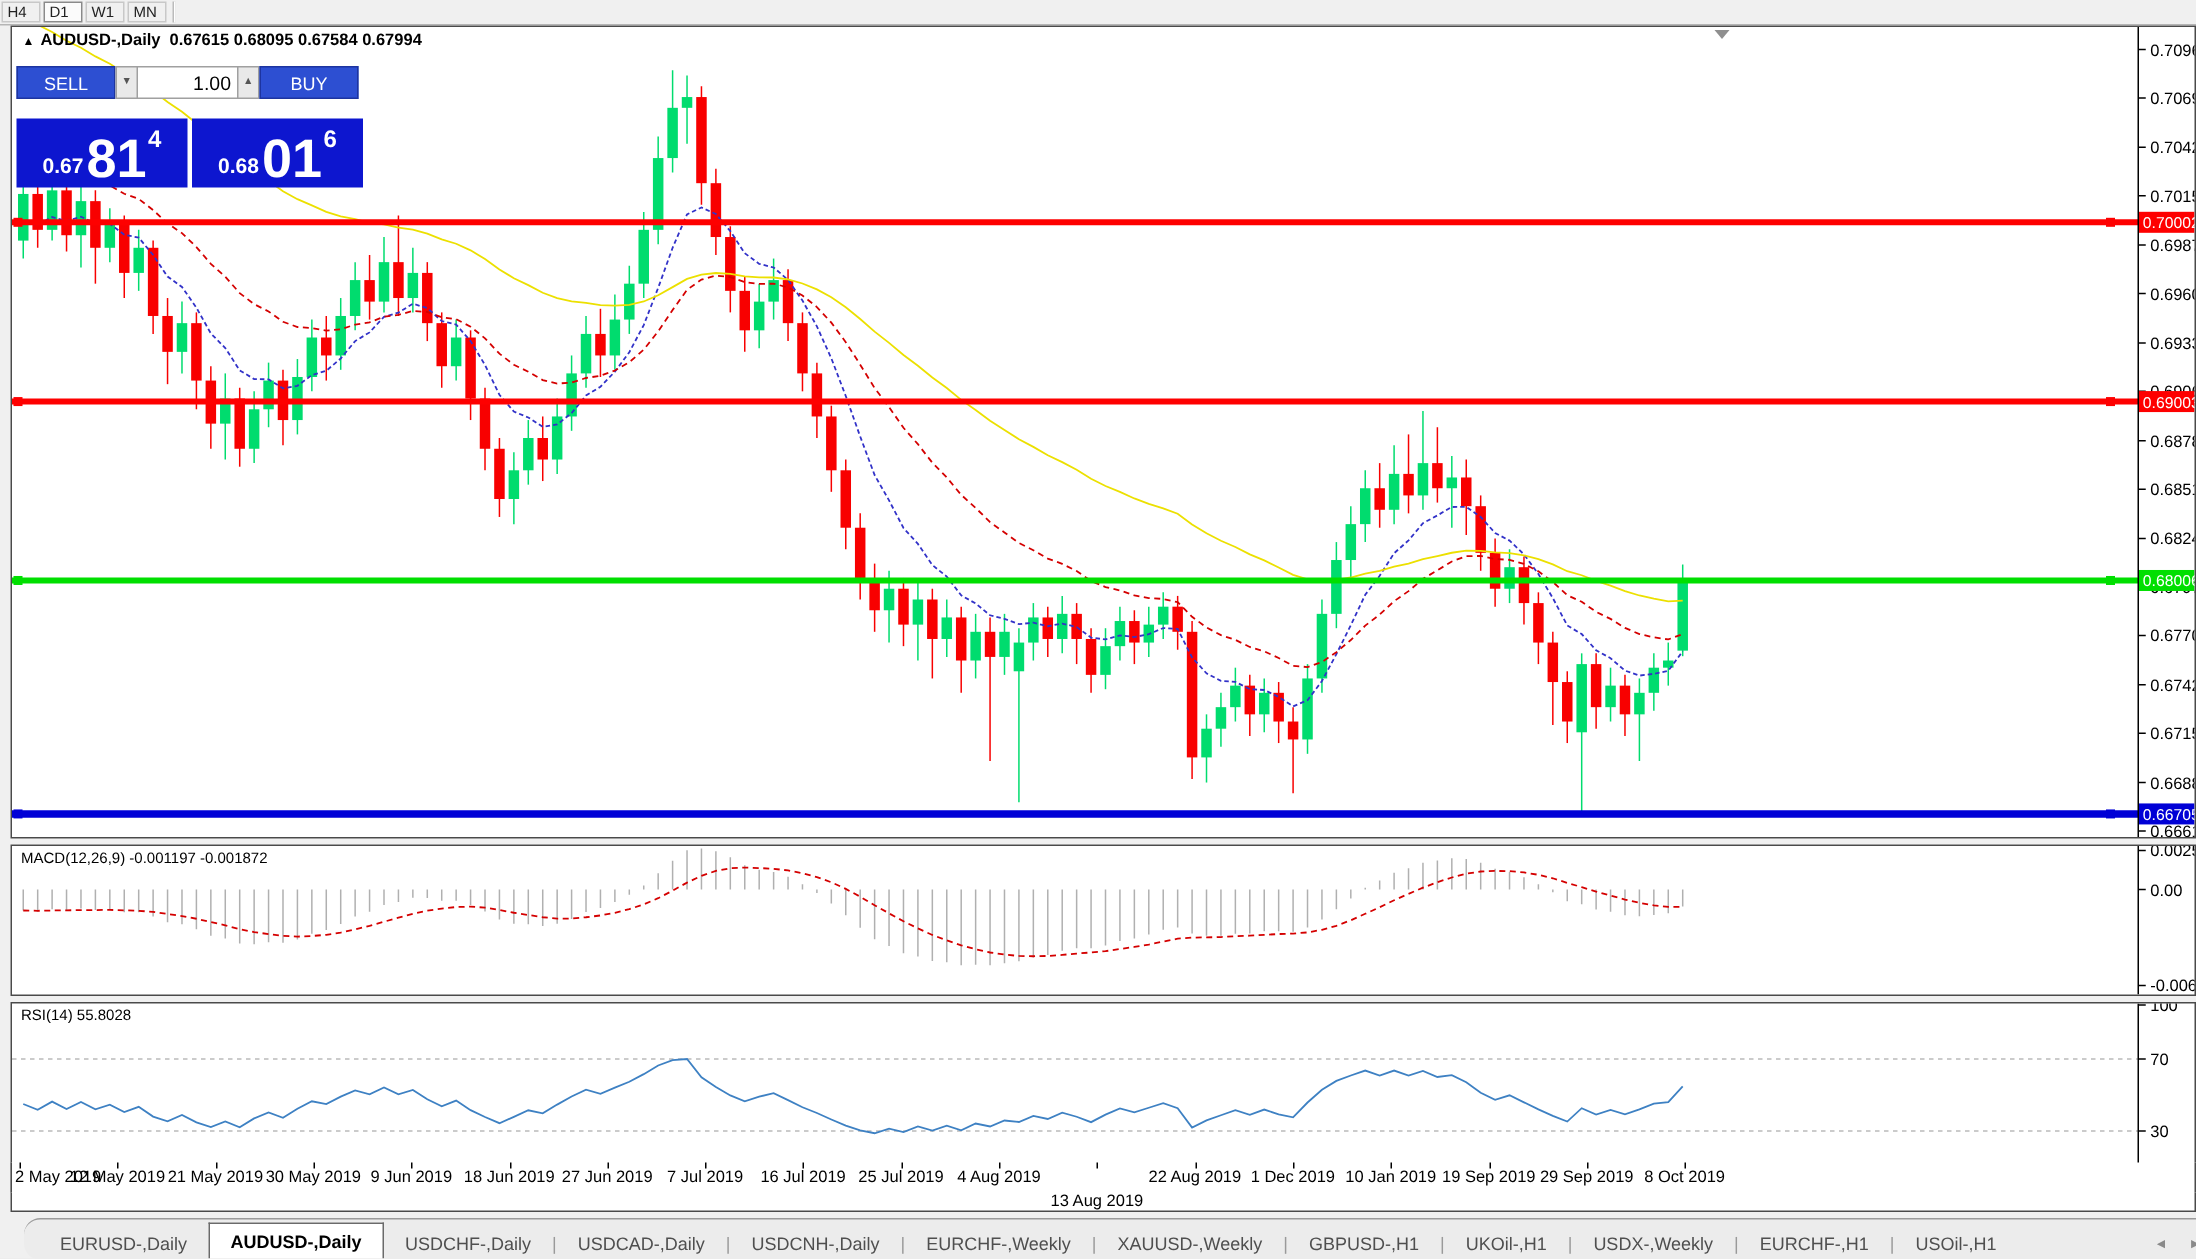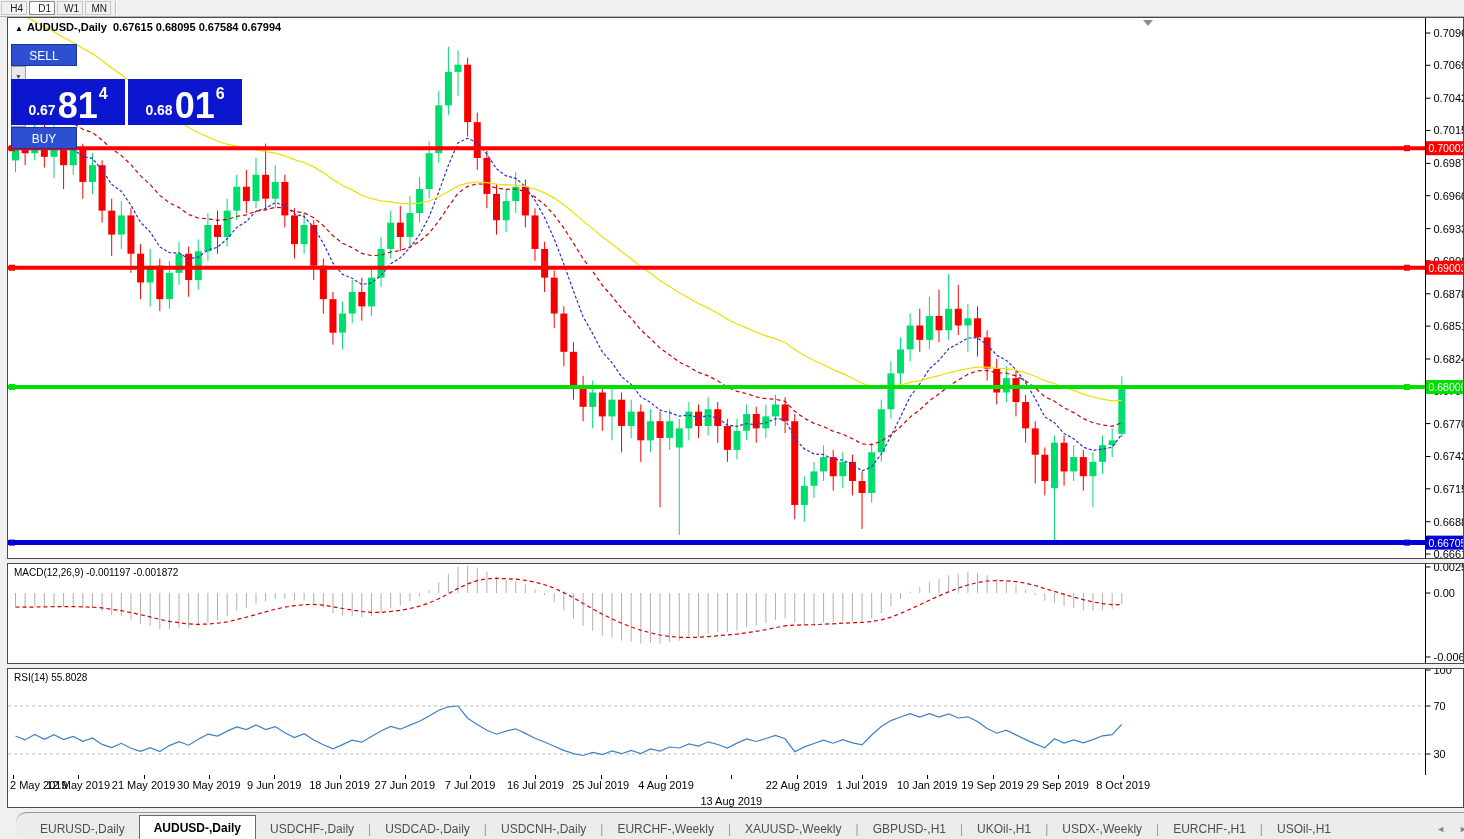--- a/index.html
+++ b/index.html
@@ -2,36 +2,36 @@
 <html><head>
 <meta charset="utf-8">
 <style>
   html,body{margin:0;padding:0;background:#e8e8e8;}
   #app{position:relative;width:1464px;height:839px;background:#f0f0f0;overflow:hidden;
        font-family:"Liberation Sans","DejaVu Sans",sans-serif;-webkit-font-smoothing:none;}
   
   .toolbar{position:absolute;left:0;top:0;width:1464px;height:16px;background:#f0f0f0;
            border-bottom:1px solid #b5b5b5;display:flex;align-items:center;}
   .tfbtn{height:14px;min-width:26px;margin:0 1px;padding:0 3px;font-size:10px;line-height:14px;
-         text-align:right;color:#222;background:#f0f0f0;border:1px solid #c8c8c8;box-sizing:border-box;cursor:default;}
+         text-align:left;color:#222;background:#f0f0f0;border:1px solid #c8c8c8;box-sizing:border-box;cursor:default;}
   .tfbtn.active{background:#fbfbfb;border:1px solid #8a8a8a;}
   .tfsep{width:1px;height:14px;background:#bbb;border-right:1px solid #fff;margin:0 3px;}
   
   .panel{position:absolute;left:7px;width:1457px;background:#fff;border:1px solid #4a4a4a;box-sizing:border-box;}
   #panel-main{top:17px;height:542px;}
   #panel-macd{top:563px;height:101px;}
   #panel-rsi{top:668px;height:140px;}
   .panel svg{position:absolute;left:0;top:0;}
   .chart-title{position:absolute;left:7px;top:3px;font-size:11px;font-weight:700;color:#000;letter-spacing:0;}
   .chart-title .oh{font-weight:700;margin-left:6px;}
   .collapse-arrow{font-size:8px;margin-right:4px;color:#000;}
   .ind-label{position:absolute;left:6px;top:3px;font-size:10px;color:#000;}
   
   .trade{position:absolute;left:3px;top:26px;width:232px;}
-  .trow1{display:flex;height:34px;flex-direction:column;}
+  .trow1{display:flex;height:34px;}
   .btn-side{width:66px;height:22px;background:#2d4fd2;color:#fff;font-size:12px;line-height:22px;
             text-align:center;border:1px solid #1d34a0;box-sizing:border-box;cursor:pointer;}
   .spin{width:15px;height:22px;background:#e9e9e9;border:1px solid #a0a0a0;box-sizing:border-box;
         font-size:7px;line-height:20px;text-align:center;color:#555;cursor:pointer;}
   .vol{width:66px;height:22px;border:1px solid #a0a0a0;border-left:none;border-right:none;
        box-sizing:border-box;font-size:13px;text-align:right;padding:0 4px;font-family:inherit;}
   .trow2{display:flex;margin-top:1px;}
   .pricebox{width:114px;height:46px;background:#0d16cf;color:#fff;display:flex;align-items:flex-end;
             justify-content:center;padding-bottom:4px;box-sizing:border-box;}
   .pricebox.left{margin-right:3px;}
@@ -568,21 +568,21 @@
       <div class="dlabel" style="left: 527.4px;">16 Jul 2019</div>
       <div class="dtick" style="left: 592.7px;"></div>
       <div class="dlabel" style="left: 592.7px;">25 Jul 2019</div>
       <div class="dtick" style="left: 658px;"></div>
       <div class="dlabel" style="left: 658px;">4 Aug 2019</div>
       <div class="dtick" style="left: 723.3px;"></div>
       <div class="dlabel" style="left: 723.3px; margin-top: 16px;">13 Aug 2019</div>
       <div class="dtick" style="left: 788.6px;"></div>
       <div class="dlabel" style="left: 788.6px;">22 Aug 2019</div>
       <div class="dtick" style="left: 853.9px;"></div>
-      <div class="dlabel" style="left: 853.9px;">1 Jul 2019</div>
+      <div class="dlabel" style="left: 853.9px;">1 Dec 2019</div>
       <div class="dtick" style="left: 919.2px;"></div>
       <div class="dlabel" style="left: 919.2px;">10 Jan 2019</div>
       <div class="dtick" style="left: 984.5px;"></div>
       <div class="dlabel" style="left: 984.5px;">19 Sep 2019</div>
       <div class="dtick" style="left: 1049.8px;"></div>
       <div class="dlabel" style="left: 1049.8px;">29 Sep 2019</div>
       <div class="dtick" style="left: 1115.1px;"></div>
       <div class="dlabel" style="left: 1115.1px;">8 Oct 2019</div>
     </div>
 

